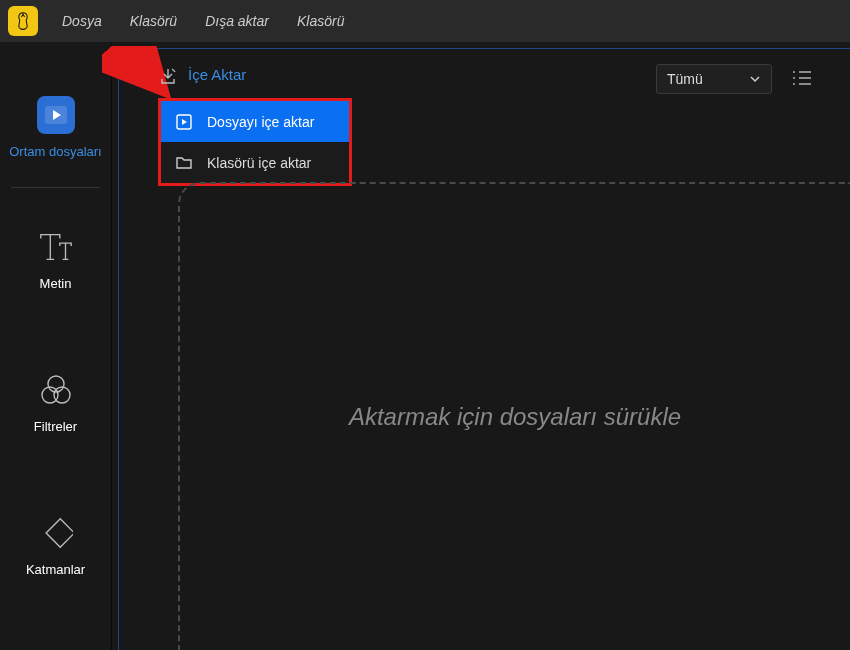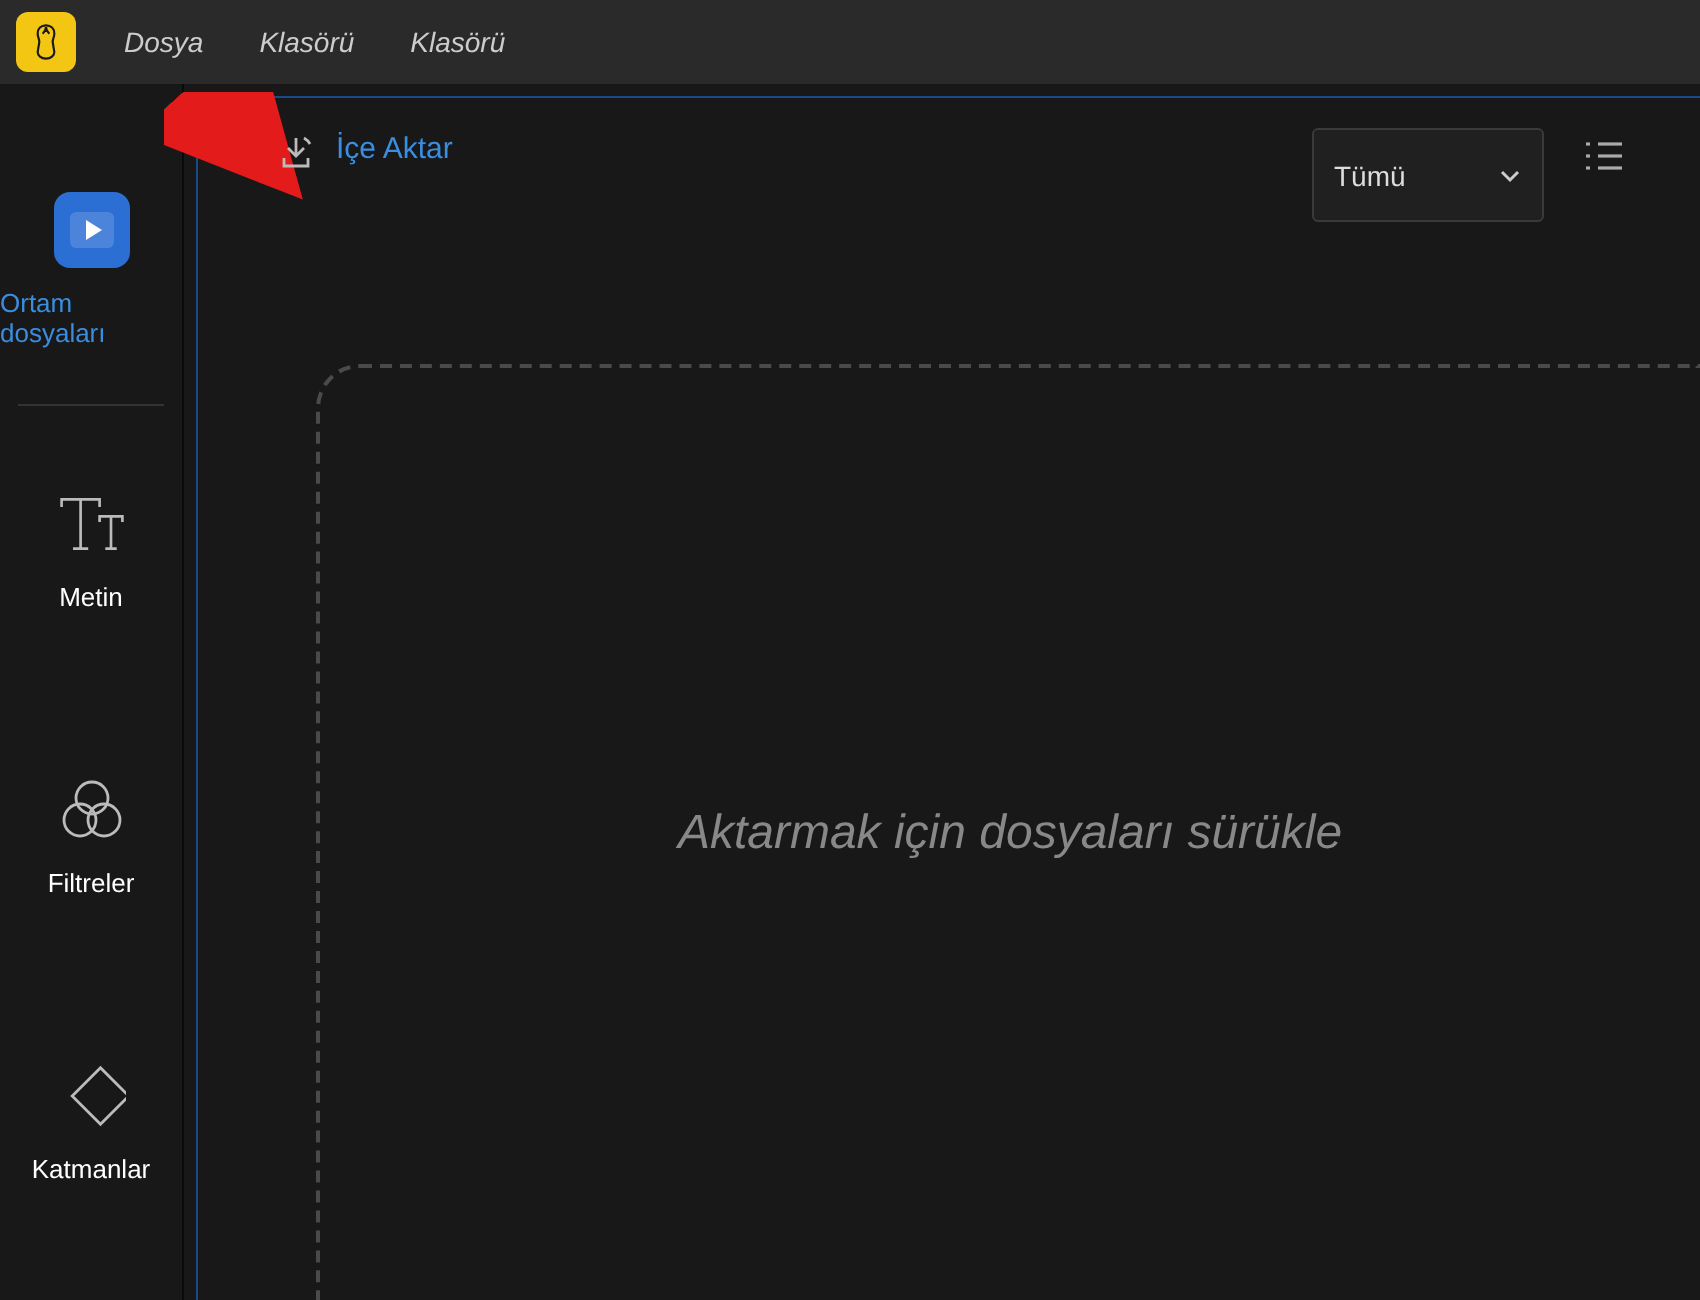--- a/index.html
+++ b/index.html
@@ -8,21 +8,21 @@
     
     .menubar { height: 42px; background: #2a2a2a; display: flex; align-items: center; padding: 0 8px; gap: 4px; font-style: italic; }
     .app-logo { width: 30px; height: 30px; background: #f3c614; border-radius: 6px; display: flex; align-items: center; justify-content: center; margin-right: 8px; }
     .app-logo svg { width: 18px; height: 20px; }
     .menu-item { color: #ccc; font-size: 14px; padding: 6px 12px; cursor: pointer; border-radius: 3px; }
 
     
     .main { display: flex; height: calc(100% - 42px); }
 
     
-    .sidebar { width: 92px; background: #181818; display: flex; flex-direction: column; align-items: center; border-right: 1px solid #0a0a0a; padding-top: 38px; }
+    .sidebar { width: 112px; background: #181818; display: flex; flex-direction: column; align-items: center; border-right: 1px solid #0a0a0a; padding-top: 38px; }
     .side-item { width: 100%; display: flex; flex-direction: column; align-items: center; gap: 10px; padding: 16px 0 24px 0; cursor: pointer; color: #ffffff; font-size: 13px; }
     .side-item.active { color: #3a8de0; }
     .side-icon { width: 38px; height: 38px; display: flex; align-items: center; justify-content: center; }
     .side-icon svg { stroke: #bbb; fill: none; }
     .side-item.active .side-icon { background: #2c6fd4; border-radius: 8px; }
     .side-item.active .play-fill { fill: #fff; }
     .side-item.active .play-rect { fill: #fff; fill-opacity: .15; }
     .side-divider { width: 80%; height: 1px; background: #333; margin: 4px 0 24px 0; }
 
     
@@ -33,21 +33,21 @@
     .import-bar svg { stroke: #bbb; }
 
     
     .dropdown { position: absolute; top: 56px; left: 46px; width: 194px; background: #1e1e1e; border: 3px solid #e31b1b; }
     .dd-item { height: 41px; display: flex; align-items: center; gap: 14px; padding: 0 14px; font-size: 14px; cursor: pointer; }
     .dd-item.sel { background: #0a6ff0; color: #fff; }
     .dd-item:not(.sel) { color: #ddd; background: #1b1b1b; }
     .dd-item svg { flex-shrink: 0; }
 
     
-    .filter-dd { position: absolute; top: 22px; right: 78px; width: 116px; height: 47px; background: #202020; border: 1px solid #3a3a3a; border-radius: 3px; display: flex; align-items: center; justify-content: space-between; padding: 0 10px; color: #ddd; font-size: 14px; cursor: pointer; }
+    .filter-dd { position: absolute; top: 22px; right: 78px; width: 116px; height: 30px; background: #202020; border: 1px solid #3a3a3a; border-radius: 3px; display: flex; align-items: center; justify-content: space-between; padding: 0 10px; color: #ddd; font-size: 14px; cursor: pointer; }
     .view-toggle { position: absolute; top: 22px; right: 34px; width: 28px; height: 28px; display: flex; align-items: center; justify-content: center; cursor: pointer; }
     .view-toggle svg { stroke: #aaa; }
 
     
     .drop-zone { position: absolute; top: 140px; left: 66px; right: 0; bottom: 0; border: 2px dashed #4a4a4a; border-right: none; border-bottom: none; border-top-left-radius: 22px; display: flex; align-items: center; justify-content: center; }
     .drop-text { color: #888; font-size: 24px; font-style: italic; }
 
     
     .arrow-anno { position: absolute; top: 4px; left: -10px; pointer-events: none; }
 
@@ -58,20 +58,21 @@
 <body>
 
 <div class="menubar">
   <div class="app-logo">
     <svg viewBox="0 0 20 24">
       <path d="M10 2 C7 2 5 4 5 7 C5 9 6 10 6 12 L5 18 C5 20 7 22 10 22 C13 22 15 20 15 18 L14 12 C14 10 15 9 15 7 C15 4 13 2 10 2 Z M10 3 C10 5 8 7 8 7 M10 3 C10 5 12 7 12 7" stroke="#1a1a1a" stroke-width="1.3" fill="none"></path>
     </svg>
   </div>
   <div class="menu-item">Dosya</div>
   <div class="menu-item">Klasörü</div>
+  <div class="menu-item">Dışa aktar</div>
   <div class="menu-item">Klasörü</div>
 </div>
 
 <div class="main">
   <div class="sidebar">
 
     <div class="side-item active">
       <div class="side-icon">
         <svg width="24" height="20" viewBox="0 0 24 20">
           <rect class="play-rect" x="1" y="1" width="22" height="18" rx="3" stroke="none"></rect>
@@ -129,20 +130,35 @@
 
     <div class="import-bar">
       <svg width="20" height="20" viewBox="0 0 20 20" stroke-width="1.4" fill="none">
         <path d="M4 13 L4 17 L16 17 L16 13"></path>
         <path d="M10 3 L10 12 M6 8 L10 12 L14 8"></path>
         <path d="M14 3 A 8 8 0 0 1 17 6"></path>
       </svg>
       <span>İçe Aktar</span>
     </div>
 
+    <div class="dropdown">
+      <div class="dd-item sel">
+        <svg width="18" height="18" viewBox="0 0 18 18" fill="none" stroke="#fff" stroke-width="1.4">
+          <rect x="2" y="2" width="14" height="14" rx="2"></rect>
+          <path d="M7 6 L12 9 L7 12 Z" fill="#fff" stroke="none"></path>
+        </svg>
+        <span>Dosyayı içe aktar</span>
+      </div>
+      <div class="dd-item">
+        <svg width="18" height="16" viewBox="0 0 18 16" fill="none" stroke="#ccc" stroke-width="1.4">
+          <path d="M2 3 L7 3 L9 5 L16 5 L16 13 L2 13 Z"></path>
+        </svg>
+        <span>Klasörü içe aktar</span>
+      </div>
+    </div>
 
     <div class="filter-dd">
       <span>Tümü</span>
       <svg width="12" height="8" viewBox="0 0 12 8">
         <path d="M2 2 L6 6 L10 2" stroke="#ccc" stroke-width="1.5" fill="none"></path>
       </svg>
     </div>
 
     <div class="view-toggle">
       <svg width="22" height="18" viewBox="0 0 22 18" stroke-width="1.6" fill="none">

